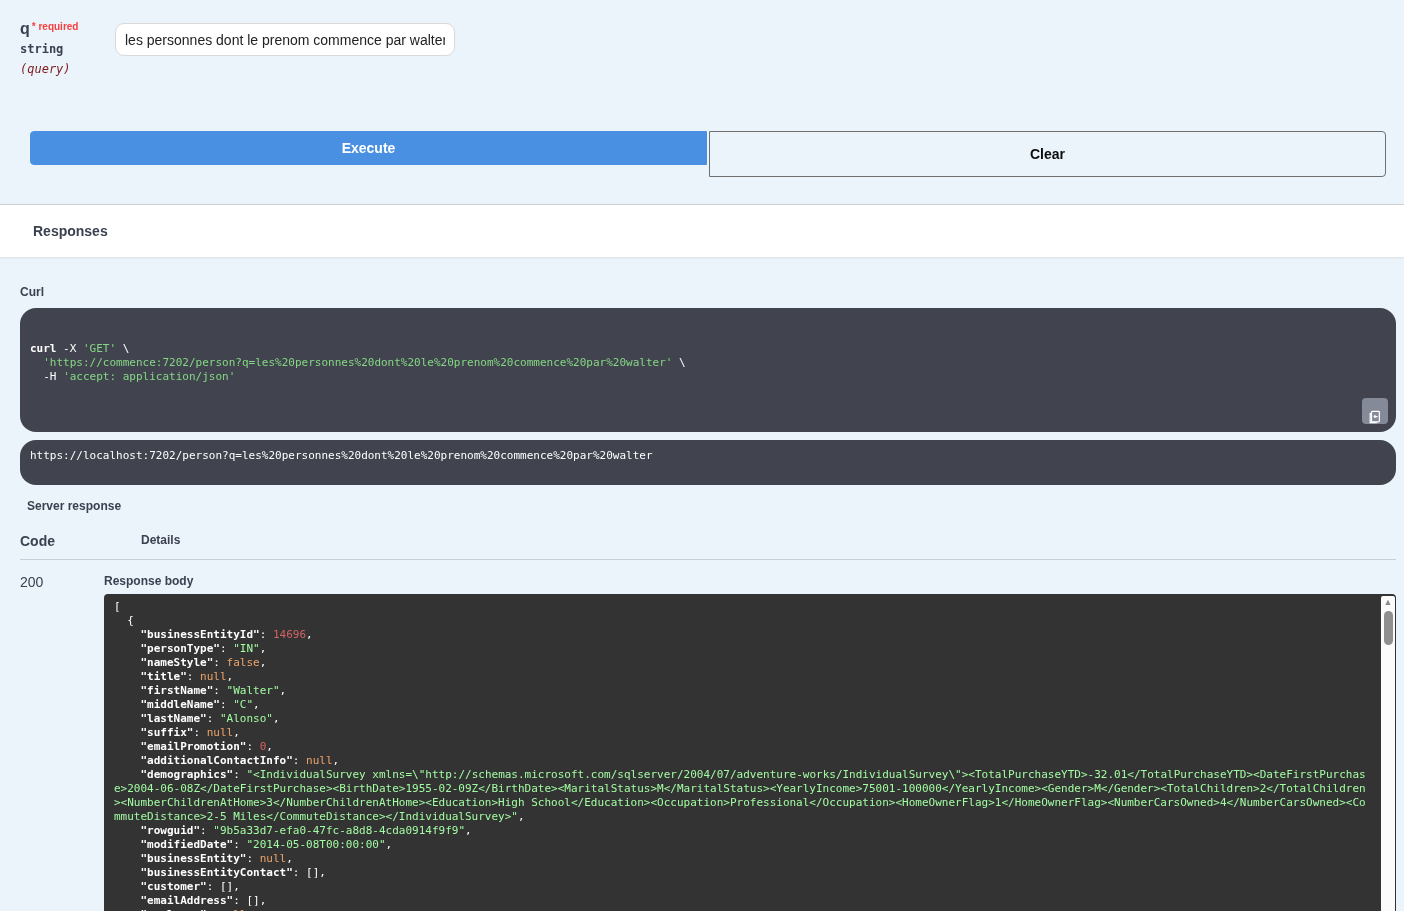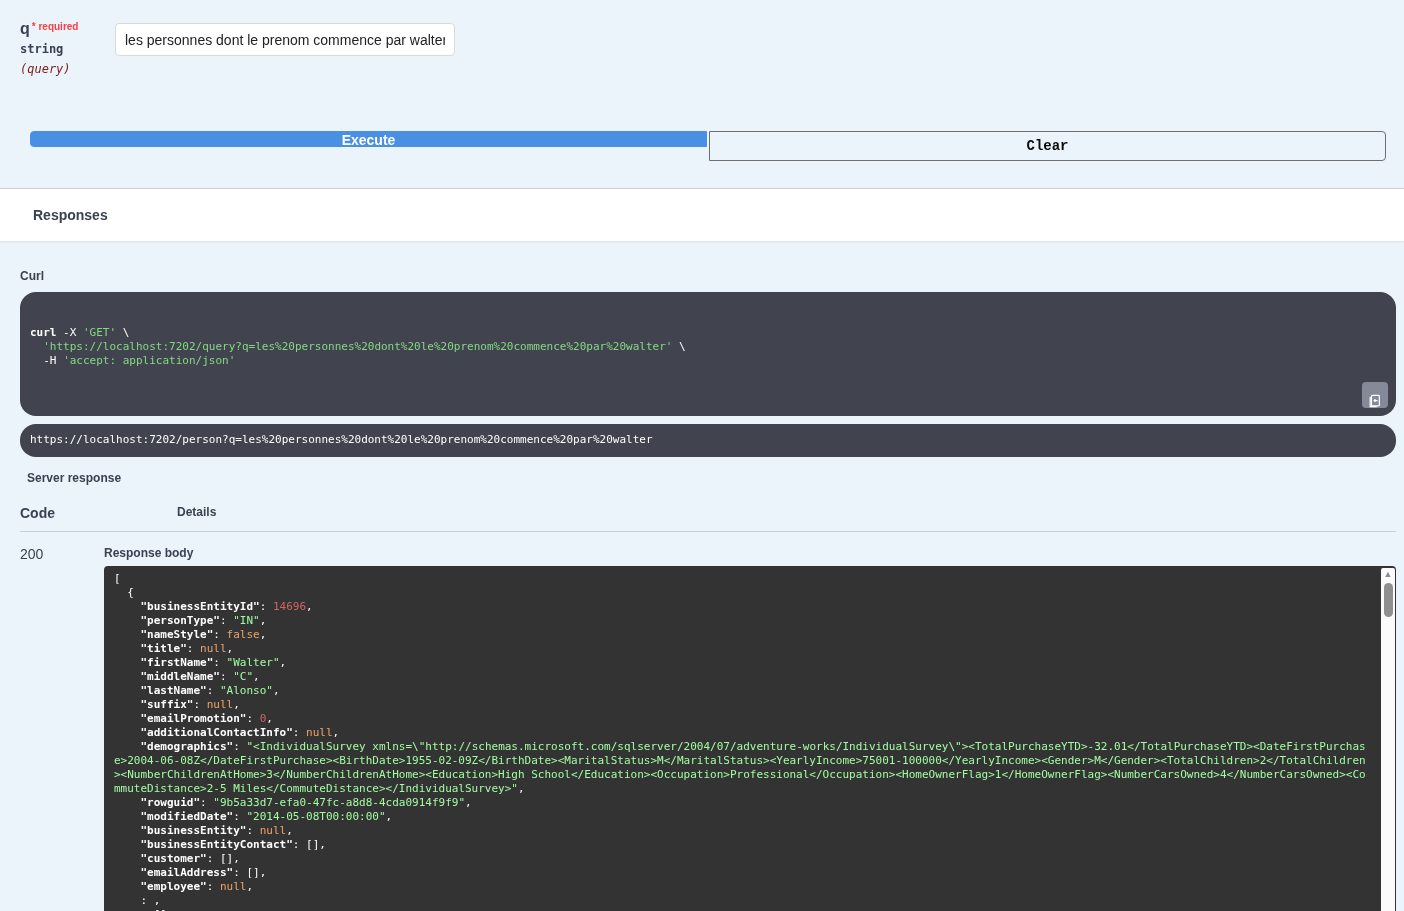--- a/index.html
+++ b/index.html
@@ -12,77 +12,77 @@
 
   
   .params { padding:20px 20px 0 20px; display:flex; }
   .param-meta { width:95px; }
   .param-name { font-size:16px; font-weight:bold; color:#3b4151; }
   .param-required { color:#f93e3e; font-size:10px; font-weight:bold; position:relative; top:-4px; margin-left:2px; }
   .param-type { font-family:"DejaVu Sans Mono","Liberation Mono",monospace; font-size:12px; font-weight:bold; margin-top:4px; }
   .param-in { font-family:"DejaVu Sans Mono","Liberation Mono",monospace; font-size:12px; font-style:italic; color:#7f1d1d; margin-top:6px; }
   .param-input {
     width:340px; height:33px; margin-top:3px;
-    border:1px solid #d9d9d9; border-radius:4px;
+    border:1px solid #d9d9d9; border-radius:9px;
     padding:0 9px; font-size:14px; color:#222;
     font-family:"Liberation Sans", sans-serif;
     background:#fff; outline:none;
     white-space:nowrap; overflow:hidden;
   }
 
   
   .execute-row { display:flex; margin:55px 18px 0 30px; }
   .btn-execute {
-    flex:1; height:16px; background:#4990e2; border:1px solid #4990e2;
+    flex:1; height:34px; background:#4990e2; border:1px solid #4990e2;
     border-radius:4px 0 0 4px; color:#fff; font-weight:bold; font-size:14px;
     font-family:"Liberation Sans", sans-serif; cursor:pointer;
   }
   .btn-clear {
-    flex:1; height:30px; background:transparent; border:1px solid #6f6f6f;
+    flex:1; height:46px; background:transparent; border:1px solid #6f6f6f;
     border-radius:0 4px 4px 0; margin-left:2px; color:#0b0b0b; font-weight:bold; font-size:14px;
-    font-family:Liberation Mono, monospace; cursor:pointer;
+    font-family:Liberation Sans, sans-serif; cursor:pointer;
   }
 
   
   .responses-band {
     margin-top:27px; background:#fff; padding:18px 33px;
     border-top:1px solid rgba(59,65,81,.25);
     box-shadow:0 1px 2px rgba(0,0,0,.08);
   }
   .responses-band h4 { font-size:14px; font-weight:bold; color:#3b4151; }
 
   
   .responses-inner { padding:28px 8px 0 20px; }
   .blk-label { font-size:12px; font-weight:bold; color:#3b4151; margin-bottom:9px; }
   .code-dark {
     background:#41444e; border-radius:16px; padding:6px 10px;
     font-family:"DejaVu Sans Mono","Liberation Mono",monospace;
     font-size:11px; line-height:14px; color:#fff;
     white-space:pre-wrap; word-break:break-all; position:relative;
   }
   .curl-block { min-height:53px; margin-bottom:8px; }
-  .url-block { height:33px; padding-top:9px; margin-bottom:12px; white-space:nowrap; overflow:hidden; }
+  .url-block { height:45px; padding-top:9px; margin-bottom:12px; white-space:nowrap; overflow:hidden; }
 
   .tk-key { color:#ffffff; font-weight:bold; }
   .tk-num { color:#d36363; }
   .tk-lit { color:#eda36a; }
   .tk-kw  { color:#ffffff; font-weight:bold; }
   .curl-block .tk-str { color:#84d784; }
   .body-pre .tk-str { color:#a2fca2; }
 
   .copy-btn {
     position:absolute; right:8px; bottom:8px; width:26px; height:26px;
     background:#858a99; border:none; border-radius:4px; cursor:pointer;
     display:flex; align-items:center; justify-content:center; padding:0;
   }
 
   .server-response-label { margin-top:14px; margin-bottom:14px; font-size:12px; font-weight:bold;margin-left:7px; }
 
   
-  .resp-head { display:flex; padding:6px 0 10px 0; border-bottom:1px solid rgba(59,65,81,.2);gap:36px; }
+  .resp-head { display:flex; padding:6px 0 10px 0; border-bottom:1px solid rgba(59,65,81,.2); }
   .col-code-h { width:84px; font-size:14px; font-weight:bold; }
   .col-details-h { font-size:12px; font-weight:bold;padding-left:37px; }
   .resp-row { display:flex; padding-top:14px; }
   .col-code { width:84px; font-size:14px; color:#3b4151; }
   .col-details { flex:1; }
   .rb-label { font-size:12px; font-weight:bold; margin-bottom:6px; }
 
   
   .body-wrap { position:relative; height:394px; }
   .body-pre {
@@ -121,21 +121,21 @@
 
 <div class="responses-band">
   <h4>Responses</h4>
 </div>
 
 <section class="responses-inner">
 
   <div class="blk-label">Curl</div>
   <div class="code-dark curl-block">
     <div class="curl-code"><span class="tk-kw">curl</span> -X <span class="tk-str">'GET'</span> \
-  <span class="tk-str">'https://localhost:7202/query?q=les%20personnes%20dont%20le%20prenom%20commence%20par%20walter'</span> \
+  <span class="tk-str">'https://commence:7202/person?q=les%20personnes%20dont%20le%20prenom%20commence%20par%20walter'</span> \
   -H <span class="tk-str">'accept: application/json'</span></div>
     <button class="copy-btn" title="Copy to clipboard">
       <span>
         <svg width="14" height="14" viewBox="0 0 16 16" fill="none" stroke="#ffffff" stroke-width="1.4">
           <rect x="4" y="1.5" width="9" height="12" rx="1"></rect>
           <path d="M4 4 H2.5 V14.5 H10"></path>
           <path d="M11 7.5 H7 M8.5 6 L7 7.5 L8.5 9"></path>
         </svg>
       </span>
     </button>

